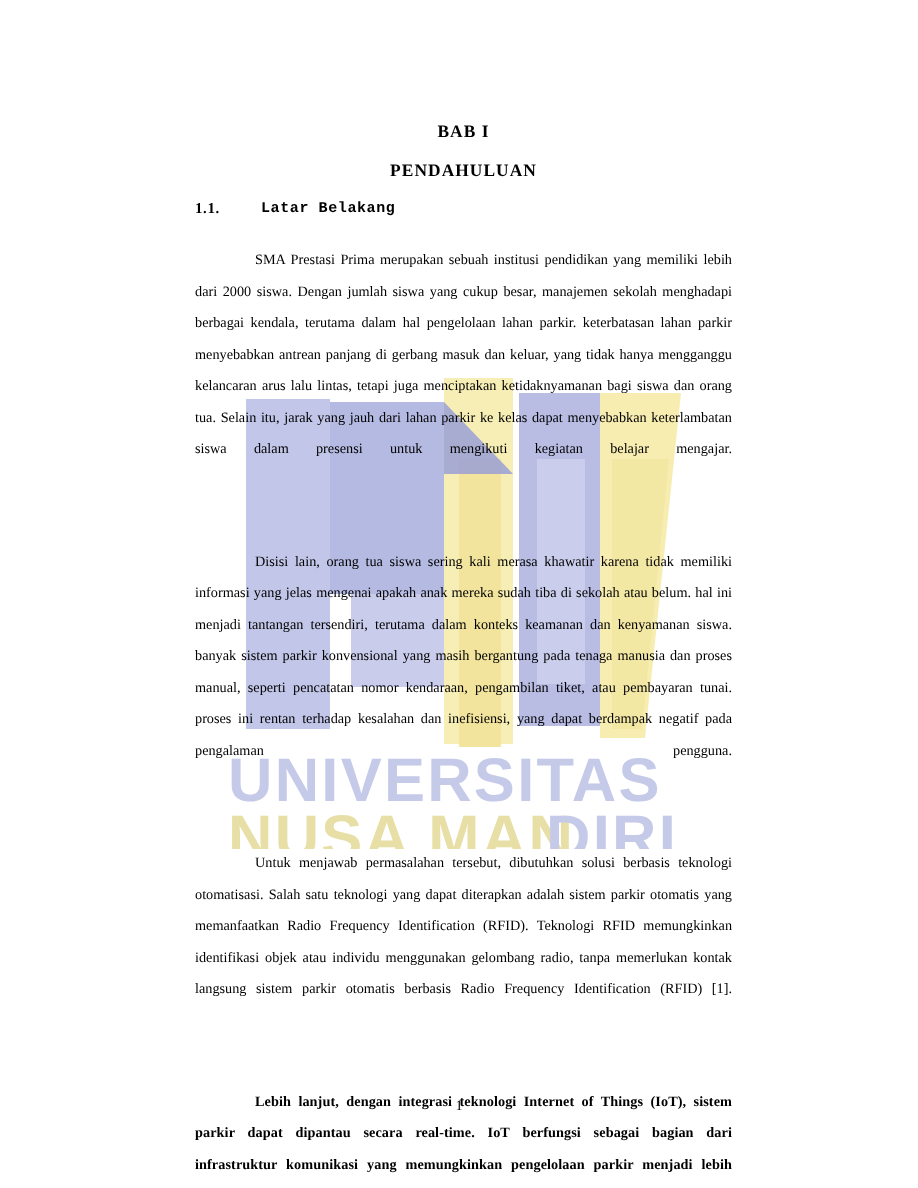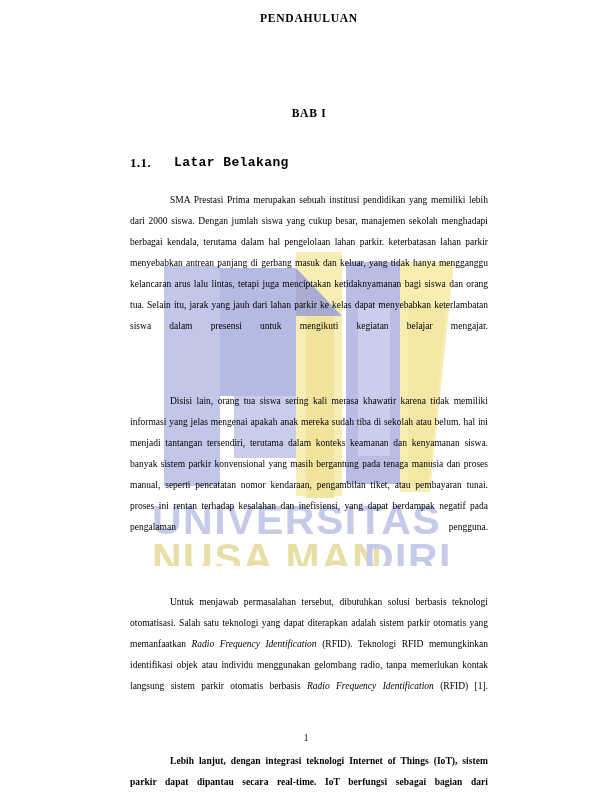--- a/index.html
+++ b/index.html
@@ -56,23 +56,23 @@
     text-align: center;
     font-weight: bold;
     font-size: 11.6px;
     letter-spacing: 0.7px;
     line-height: 1.1;
   }
   #bab-line { margin-top: 82px; }
   #pendahuluan-line { margin-top: 13px; }
 
   .section-heading {
-    margin-top: 34px;
+    margin-top: 13px;
     font-weight: bold;
-    font-size: 13px;
+    font-size: 10px;
     letter-spacing: 0.4px;
     display: flex;
   }
   .section-heading .sec-num { width: 44px; flex: none; }
   .section-heading .sec-text { flex: 1; font-family: Liberation Mono, monospace; }
 
   p.body-par {
     margin: 0;
     text-align: justify;
     text-justify: inter-word;
@@ -82,21 +82,21 @@
     hyphens: none;
   }
   p.body-par.gap { margin-top: 33px; }
   #par-1 { margin-top: 19px; }
 
   p.body-par.heavy {
     font-weight: bold;
     letter-spacing: 0.05px;
   }
 
-  .it { font-style: italic; }
+  .it { }
 
   
   p.body-par::after {
     content: "";
     display: inline-block;
     width: 100%;
   }
 
   .page-number {
     position: absolute;
@@ -139,23 +139,23 @@
           <text x="6" y="288" font-family="Liberation Sans, sans-serif" font-size="41" font-weight="bold" letter-spacing="1.5" fill="#c6cae9">UNIVERSITAS</text>
           <text x="6" y="326" font-family="Liberation Sans, sans-serif" font-size="41" font-weight="bold" letter-spacing="1.5" fill="#e7dfa6">NUSA MAN</text>
           <text x="218" y="326" font-family="Liberation Sans, sans-serif" font-size="41" font-weight="bold" letter-spacing="1.5" fill="#c6cae9">DIRI</text>
         </g>
       </svg>
     </div>
   </div>
 
   <div class="content">
 
+    <div class="chapter-title" id="bab-line">BAB I</div>
+
     <div class="chapter-title" id="pendahuluan-line">PENDAHULUAN</div>
-
-    <div class="chapter-title" id="bab-line">BAB I</div>
 
     <div class="section-heading">
       <span class="sec-num">1.1.</span>
       <span class="sec-text">Latar Belakang</span>
     </div>
 
     <p class="body-par" id="par-1">SMA Prestasi Prima merupakan sebuah institusi pendidikan yang memiliki lebih dari 2000 siswa. Dengan jumlah siswa yang cukup besar, manajemen sekolah menghadapi berbagai kendala, terutama dalam hal pengelolaan lahan parkir. keterbatasan lahan parkir menyebabkan antrean panjang di gerbang masuk dan keluar, yang tidak hanya mengganggu kelancaran arus lalu lintas, tetapi juga menciptakan ketidaknyamanan bagi siswa dan orang tua. Selain itu, jarak yang jauh dari lahan parkir ke kelas dapat menyebabkan keterlambatan siswa dalam presensi untuk mengikuti kegiatan belajar mengajar.</p>
 
     <p class="body-par gap" id="par-2">Disisi lain, orang tua siswa sering kali merasa khawatir karena tidak memiliki informasi yang jelas mengenai apakah anak mereka sudah tiba di sekolah atau belum. hal ini menjadi tantangan tersendiri, terutama dalam konteks keamanan dan kenyamanan siswa. banyak sistem parkir konvensional yang masih bergantung pada tenaga manusia dan proses manual, seperti pencatatan nomor kendaraan, pengambilan tiket, atau pembayaran tunai. proses ini rentan terhadap kesalahan dan inefisiensi, yang dapat berdampak negatif pada pengalaman pengguna.</p>
 

